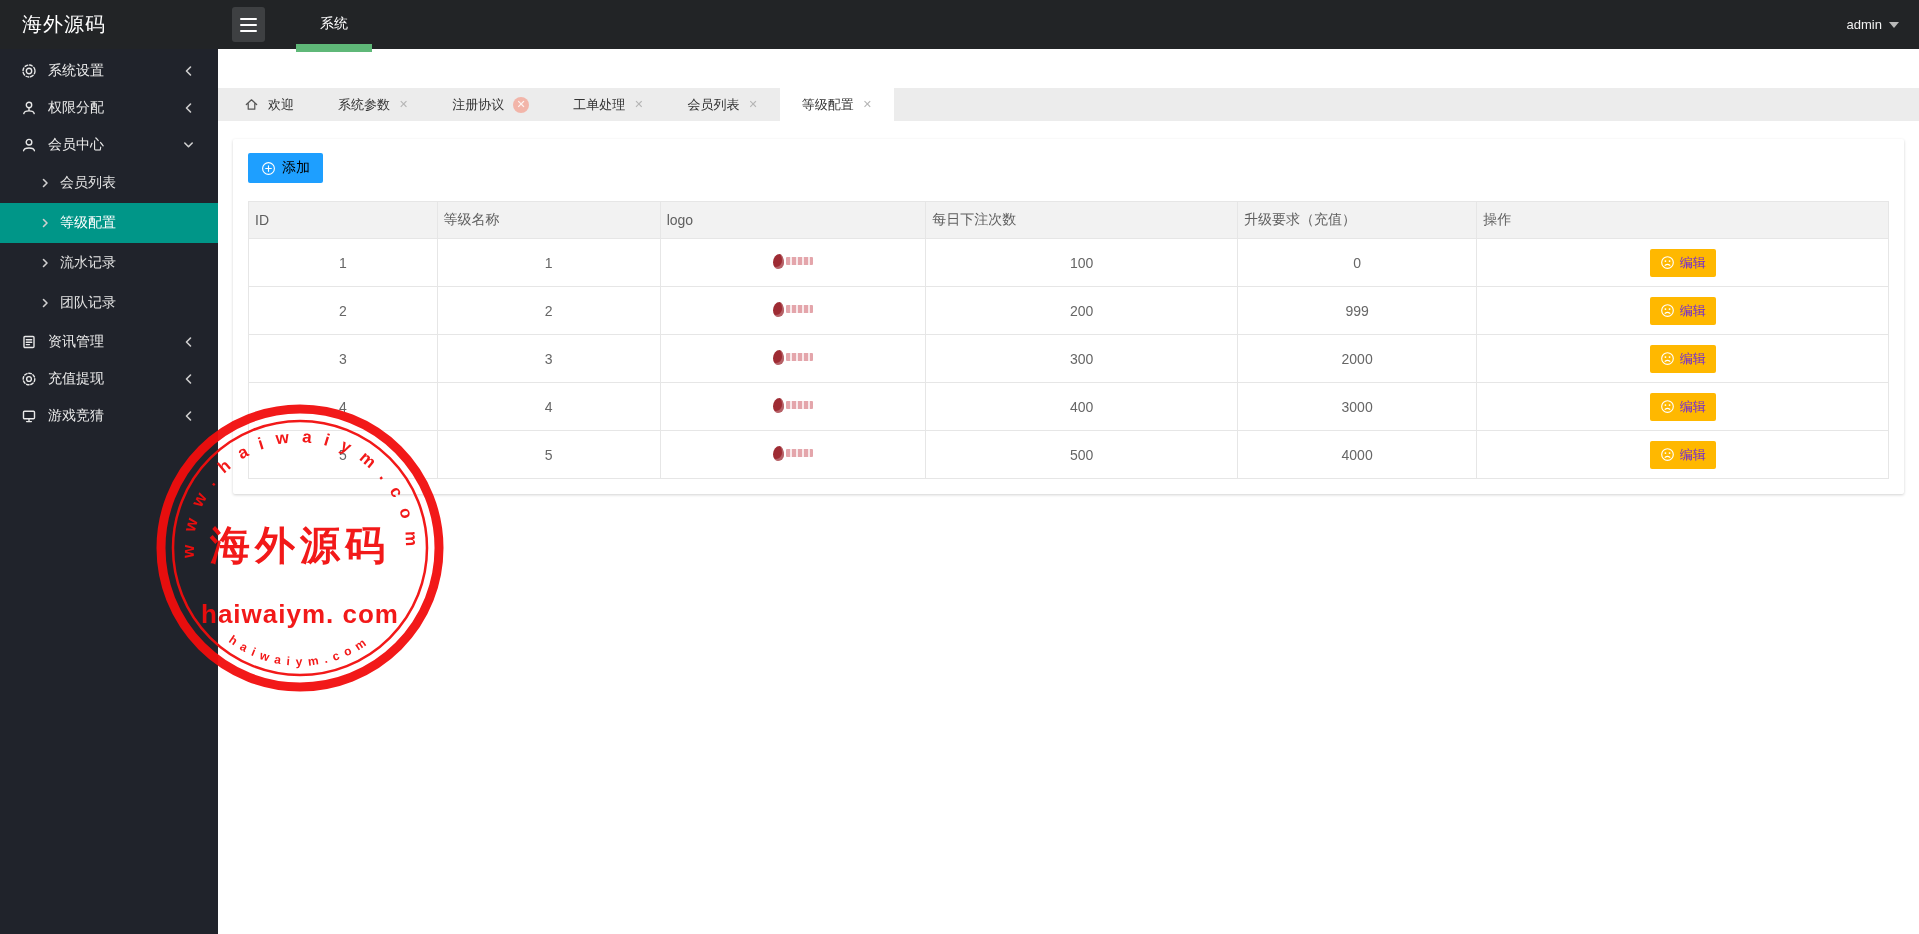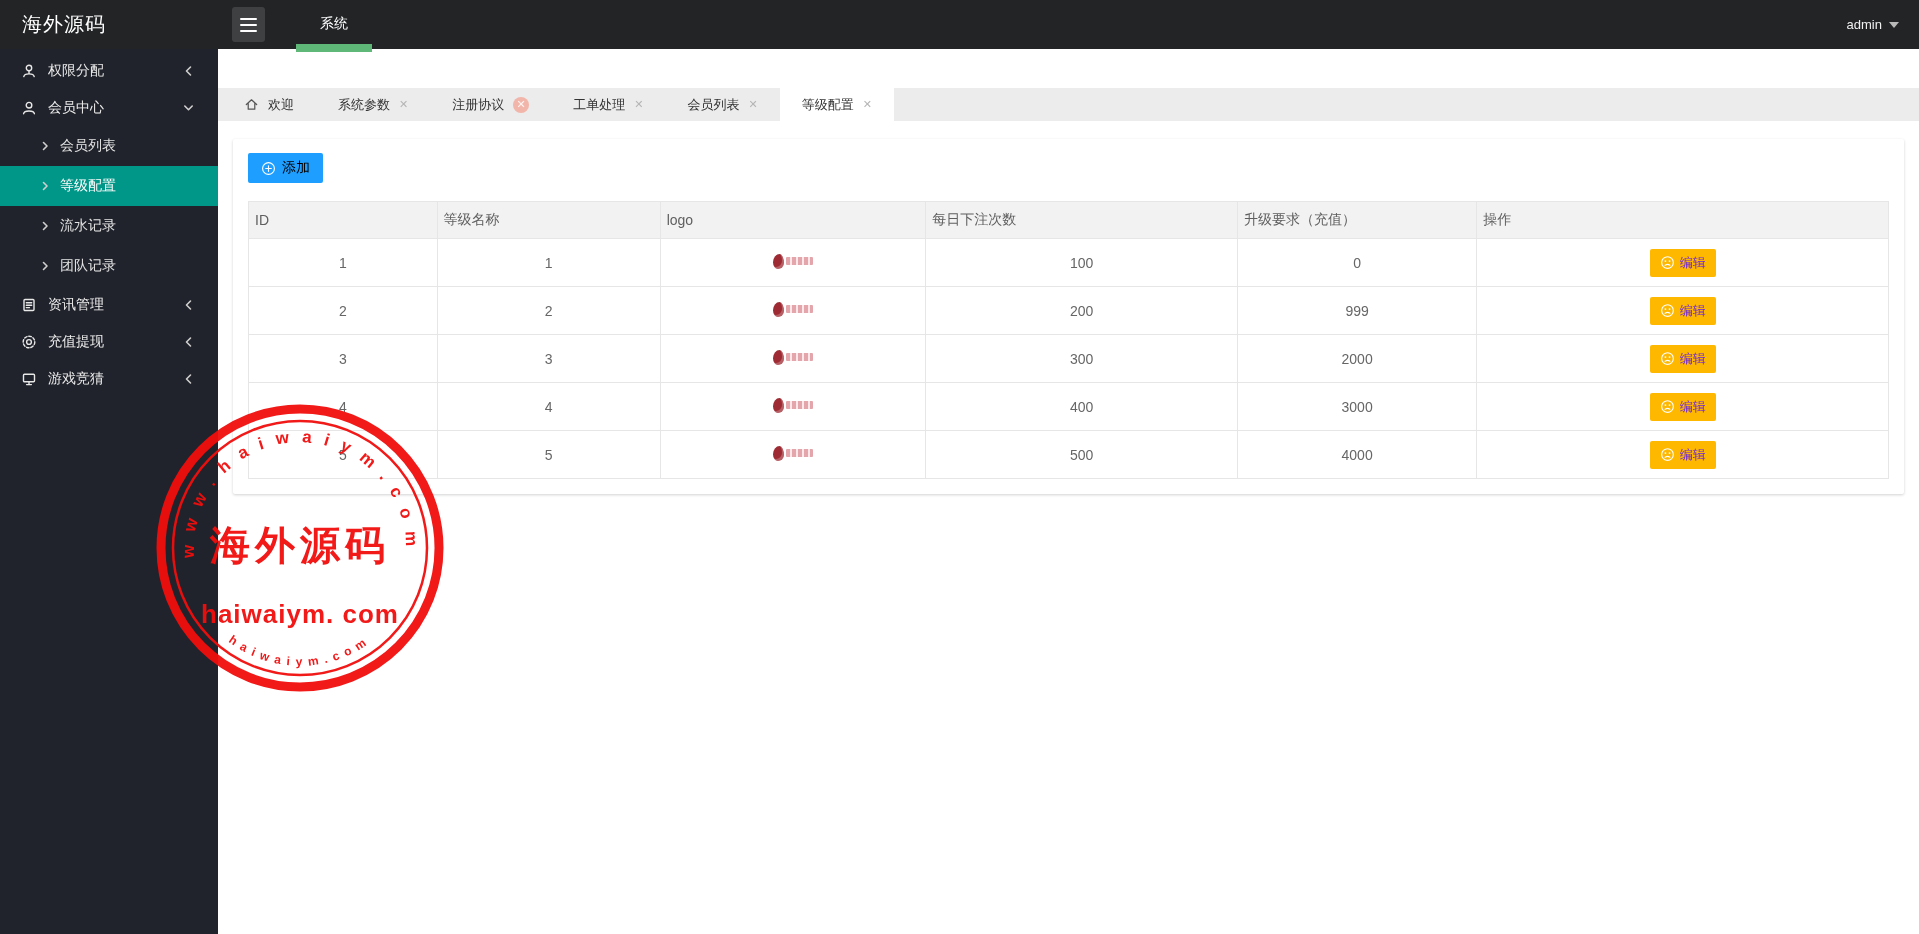--- a/index.html
+++ b/index.html
@@ -96,20 +96,30 @@
   <div class="nav-sys">系统</div>
   <div class="nav-indicator"></div>
   <div class="adminbox">
     <span>admin</span>
     <span class="caret-down"></span>
   </div>
 </div>
 
 <div class="sidebar">
   <div class="snav">
+    <div class="sitem">
+      <svg class="micon" viewBox="0 0 16 16">
+        <circle class="icon-stroke" cx="8" cy="8" r="2.7"></circle>
+        <circle class="icon-stroke" cx="8" cy="8" r="6" stroke-dasharray="2.8 1.9"></circle>
+      </svg>
+      <span>系统设置</span>
+      <svg class="chev" viewBox="0 0 15 15">
+        <path class="chev-stroke" d="M9.5,3.5 5.5,7.5 9.5,11.5"></path>
+      </svg>
+    </div>
     <div class="sitem">
       <svg class="micon" viewBox="0 0 16 16">
         <circle class="icon-stroke" cx="8" cy="5" r="2.7"></circle>
         <path class="icon-stroke" d="M2.8,13.6 C3.4,9.9 12.6,9.9 13.2,13.6"></path>
         <path class="icon-stroke" d="M8,8 l0,2.4"></path>
       </svg>
       <span>权限分配</span>
       <svg class="chev" viewBox="0 0 15 15">
         <path class="chev-stroke" d="M9.5,3.5 5.5,7.5 9.5,11.5"></path>
       </svg>

